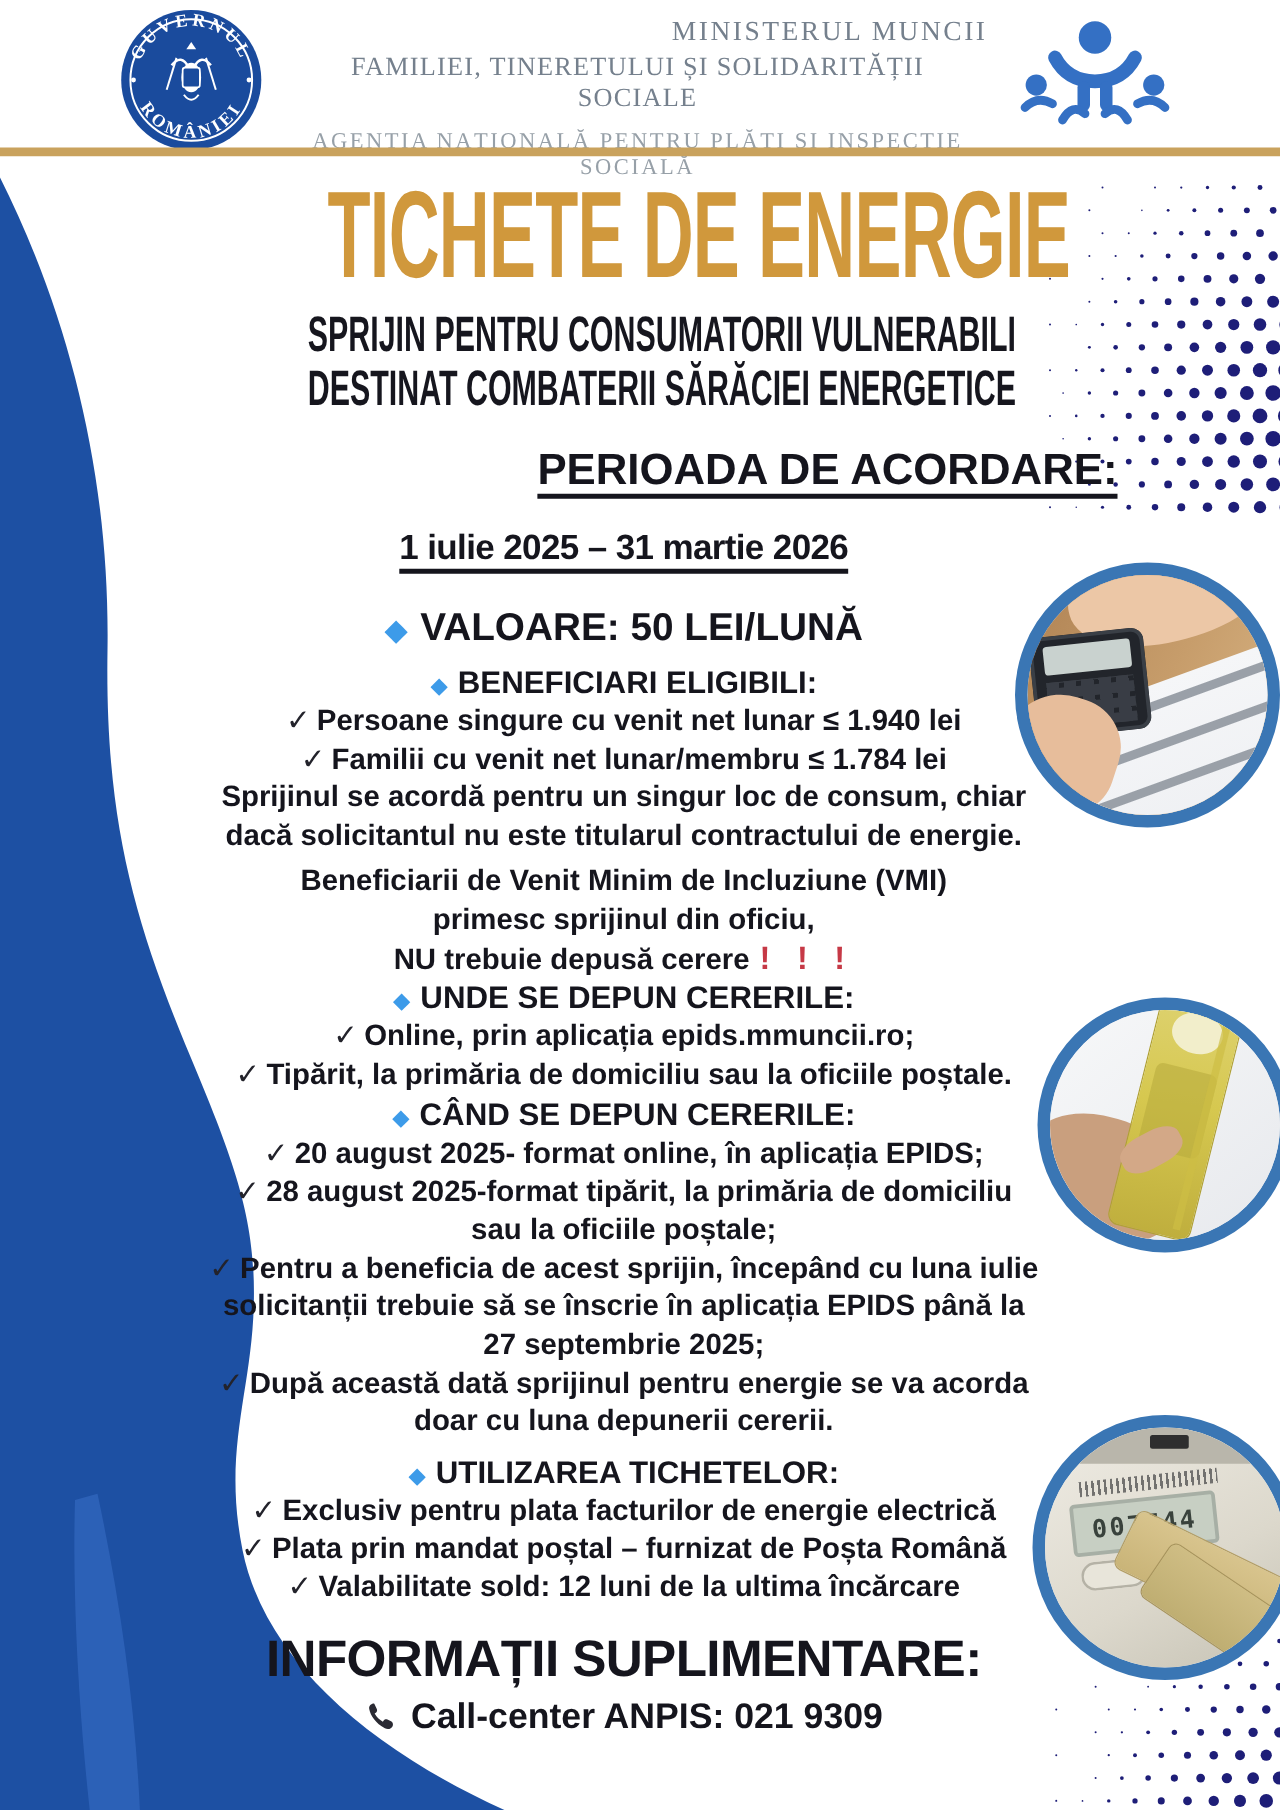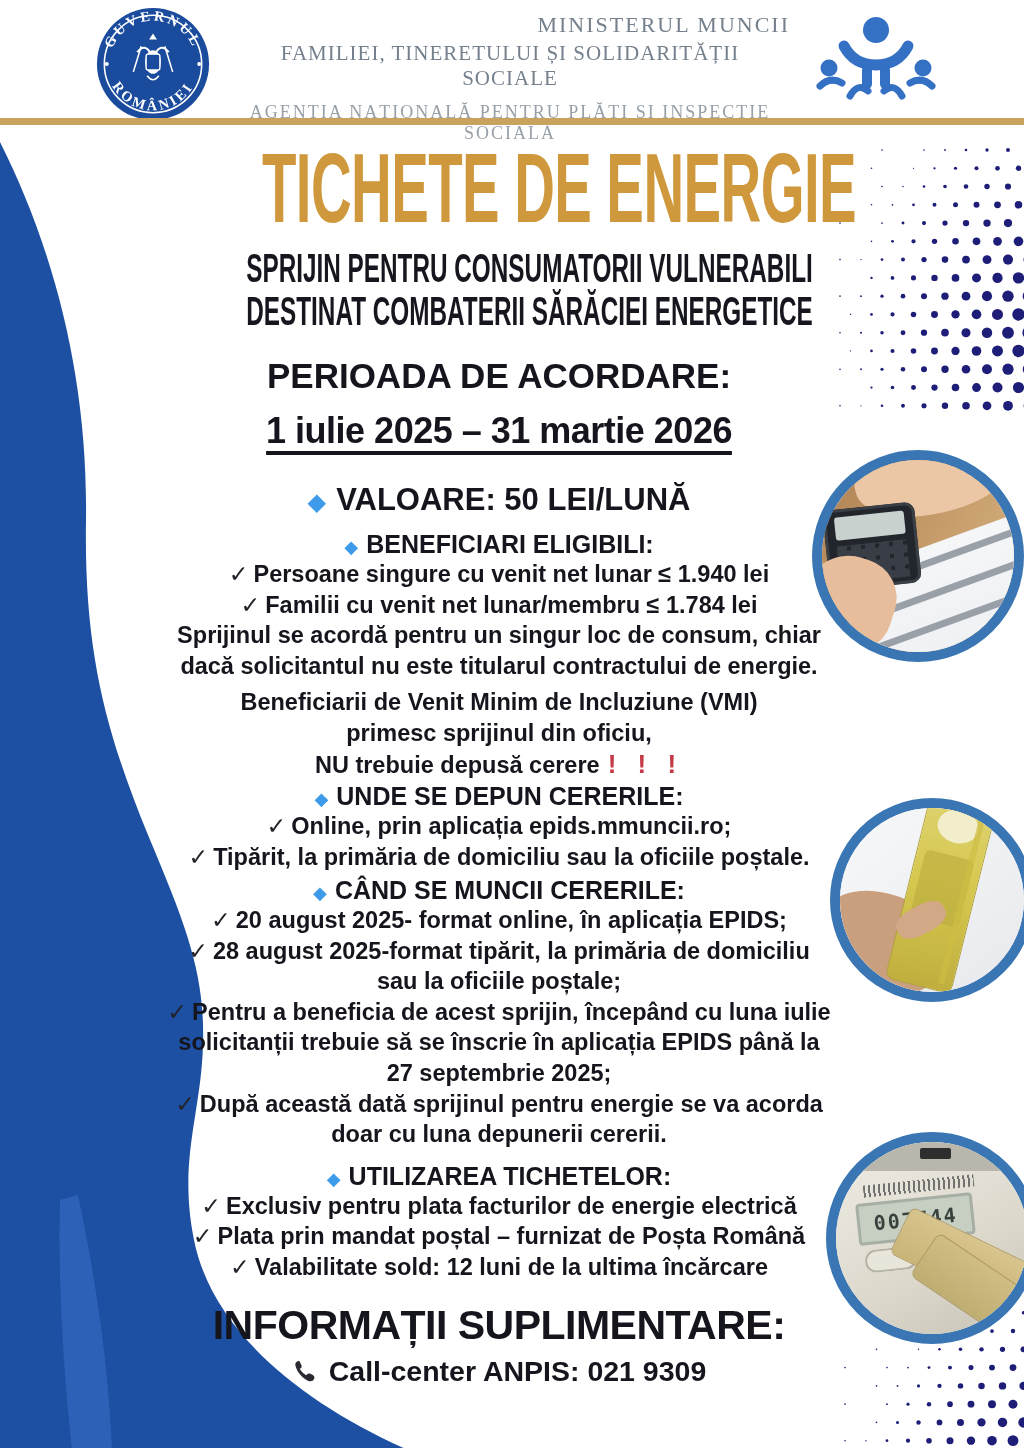--- a/index.html
+++ b/index.html
@@ -58,22 +58,22 @@
     background:linear-gradient(#d8c48d,#c9b478);box-shadow:0 0 0 1px #b39e66;}
   .p3-note2{left:40%;top:66%;width:74%;height:26%;border-radius:6px;transform:rotate(34deg);
     background:linear-gradient(#cfbd84,#bfae72);box-shadow:0 0 0 1px #a8955e;}
   
   .content{position:absolute;left:104px;top:128px;width:790px;z-index:3;text-align:center;}
   .cond{white-space:nowrap;transform:scale(var(--sx,1),1.05);transform-origin:50% 30%;}
   .title{font-size:94px;font-weight:bold;color:#D0983C;line-height:1;margin-top:12px;letter-spacing:-1px;}
   .subtitle{font-size:38px;font-weight:bold;line-height:1.08;color:#16161e;}
   .mt14{margin-top:14px;}.mt2{margin-top:2px;}
   .period-head{margin-top:24px;font-size:35px;font-weight:bold;
-    text-decoration-thickness:4px;text-underline-offset:8px;}
-  .period-range{margin-top:14px;font-size:36px;font-weight:bold;letter-spacing:-.5px;
+    text-decoration:underline;text-decoration-thickness:4px;text-underline-offset:8px;text-align:right;}
+  .period-range{margin-top:26px;font-size:28px;font-weight:bold;letter-spacing:-.5px;
     text-decoration:underline;text-decoration-thickness:4px;text-underline-offset:8px;}
   .value-line{margin-top:30px;font-size:31px;font-weight:bold;}
   .dia{color:#3D9BE9;font-family:"DejaVu Sans",sans-serif;margin-right:10px;font-size:.78em;}
   .sec-head{font-size:25px;font-weight:bold;margin-top:14px;}
   .sec-head .dia{margin-right:8px;font-size:.72em;}
   .line{font-size:23.5px;font-weight:bold;line-height:1.3;}
   .chk{font-family:"DejaVu Sans",sans-serif;margin-right:5px;color:#23232b;}
   .exclaim{color:#C63946;font-size:26px;letter-spacing:7px;margin-left:8px;font-weight:bold;}
   .mt6{margin-top:6px;}.mt4{margin-top:4px;}.mt12{margin-top:12px;}
   .info-head{margin-top:20px;font-size:41px;font-weight:bold;letter-spacing:-.5px;}
@@ -432,21 +432,21 @@
     <span class="dia">◆</span><span>UNDE SE DEPUN CERERILE:</span>
   </div>
   <div class="line">
     <span class="chk">✓</span><span>Online, prin aplicația epids.mmuncii.ro;</span>
   </div>
   <div class="line">
     <span class="chk">✓</span><span>Tipărit,  la primăria de domiciliu sau la oficiile  poștale.</span>
   </div>
 
   <div class="sec-head mt4">
-    <span class="dia">◆</span><span>CÂND SE MUNCII CERERILE:</span>
+    <span class="dia">◆</span><span>CÂND SE DEPUN CERERILE:</span>
   </div>
   <div class="line">
     <span class="chk">✓</span><span>20 august 2025- format online, în aplicația EPIDS;</span>
   </div>
   <div class="line">
     <span class="chk">✓</span><span>28 august 2025-format tipărit, la primăria de domiciliu</span>
   </div>
   <div class="line">sau la oficiile poștale;</div>
   <div class="line">
     <span class="chk">✓</span><span>Pentru a beneficia de acest sprijin, începând cu luna iulie</span>

